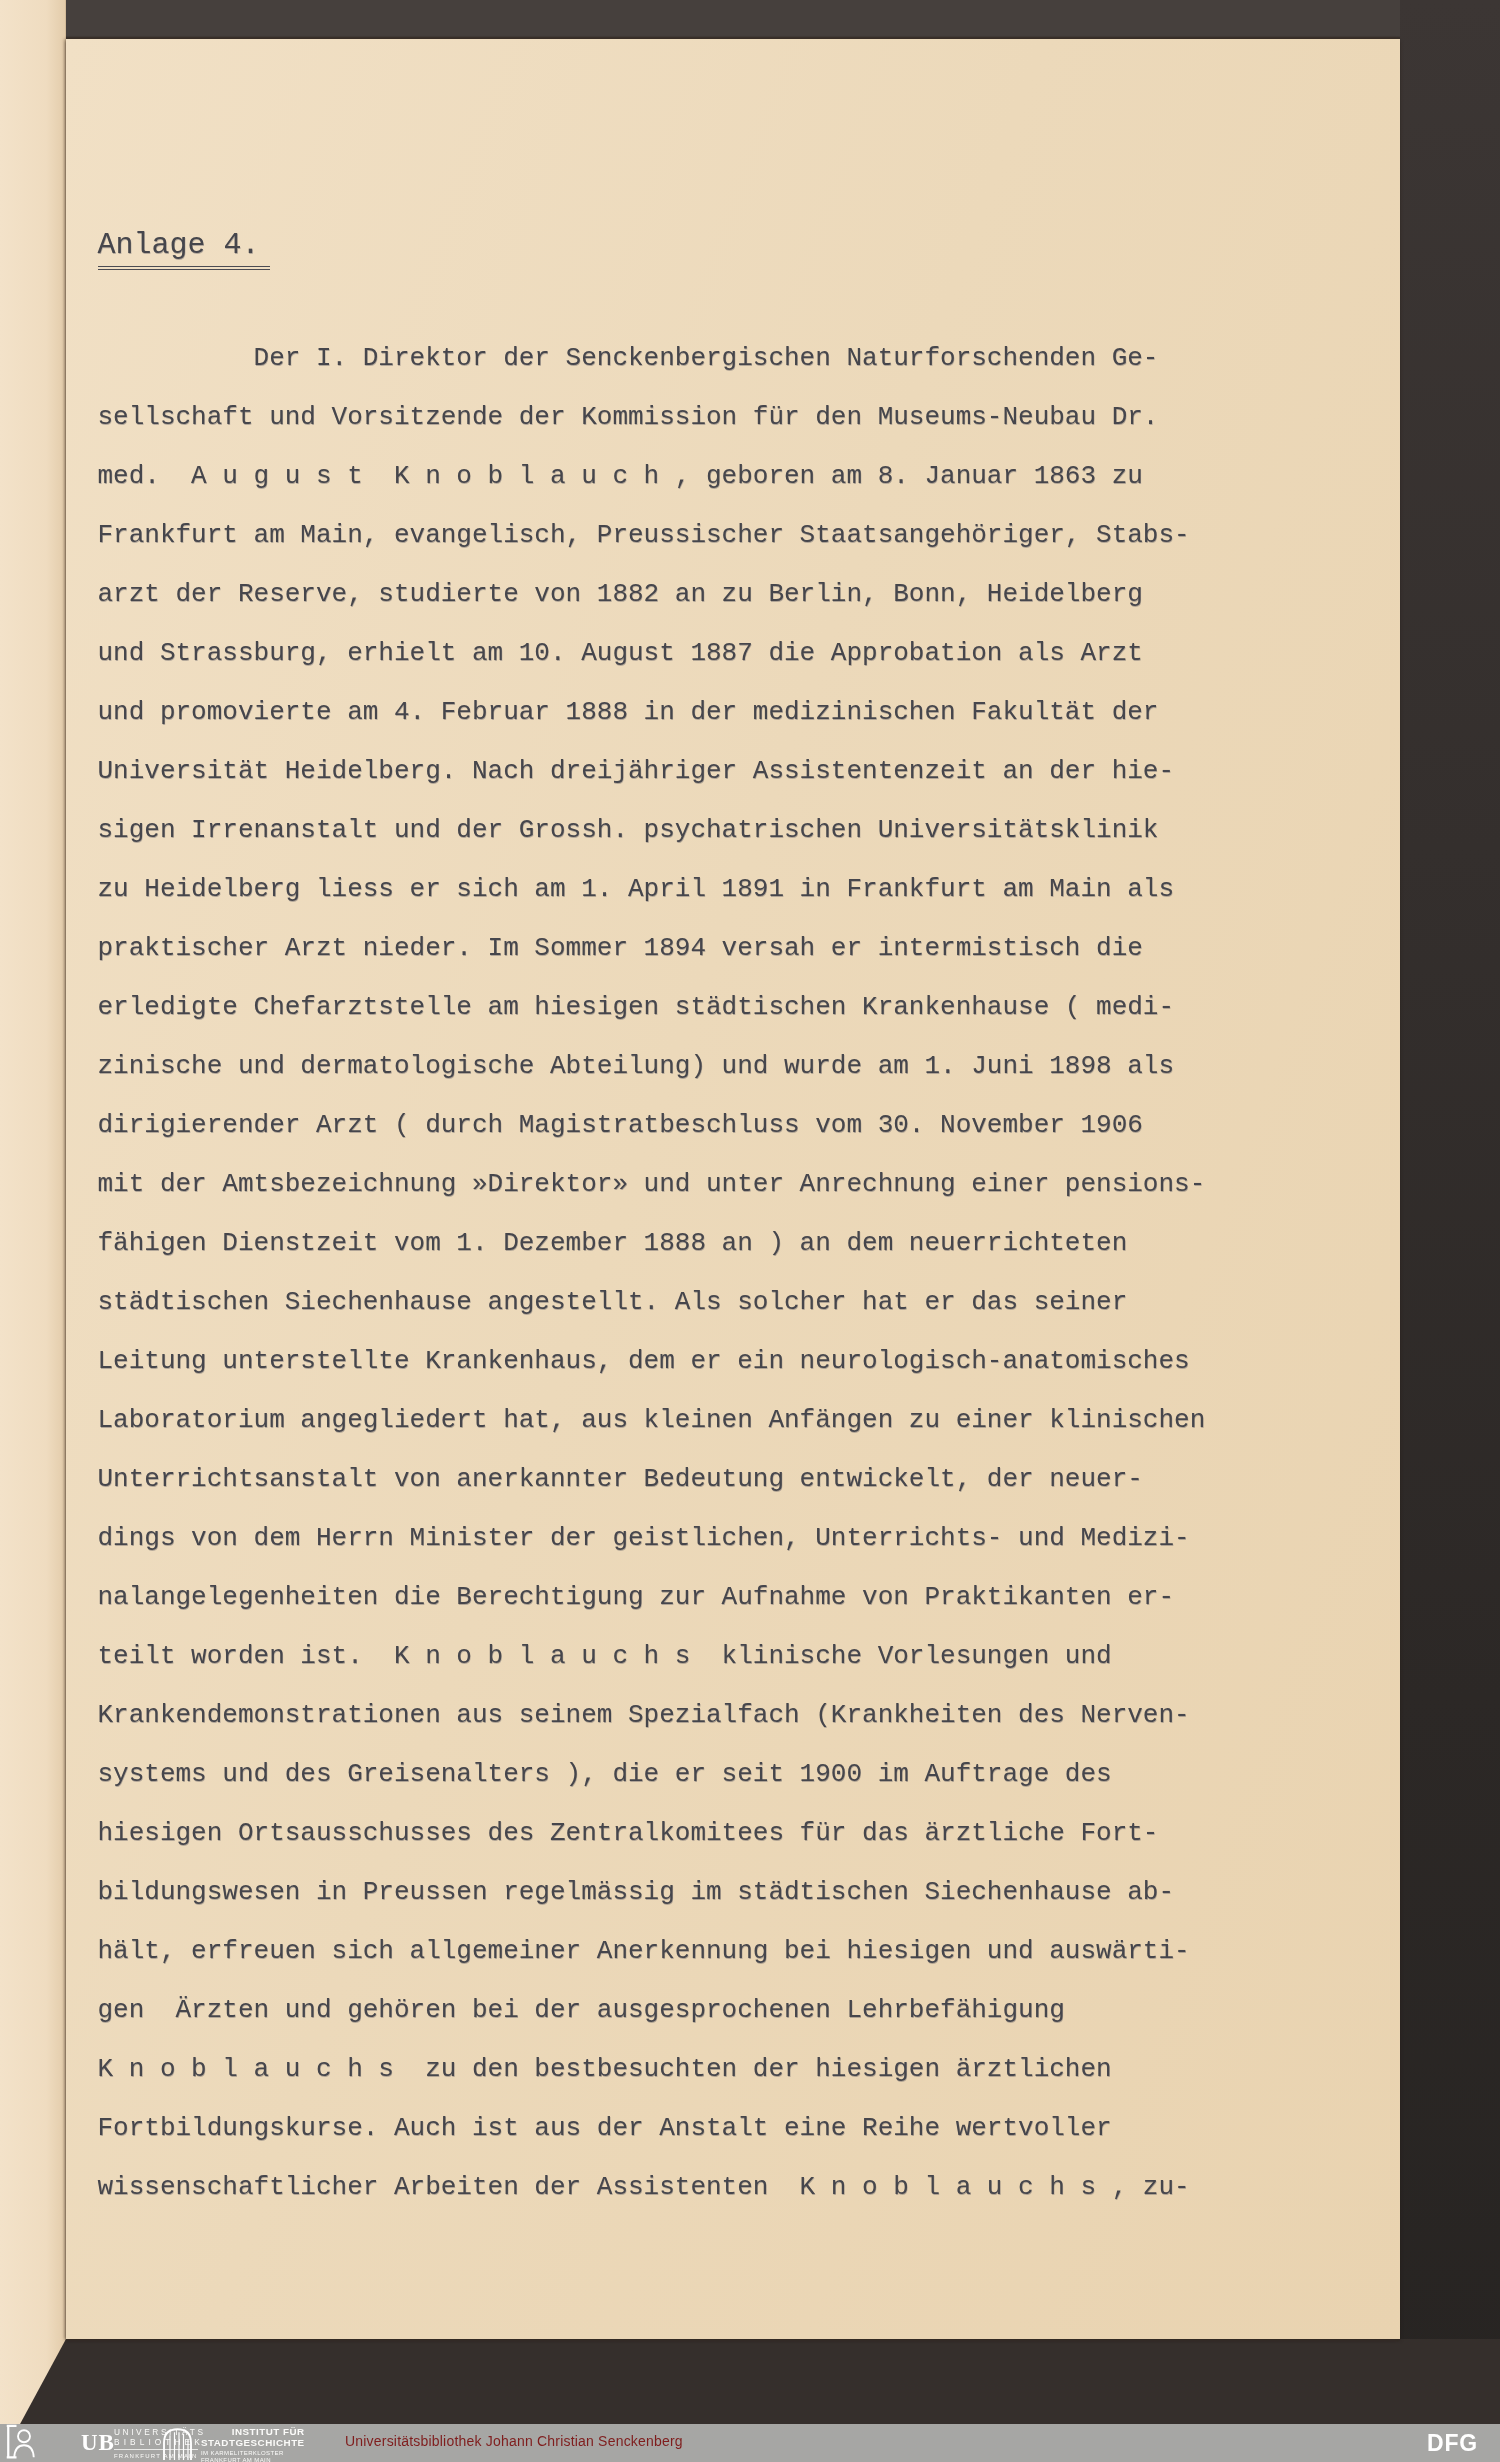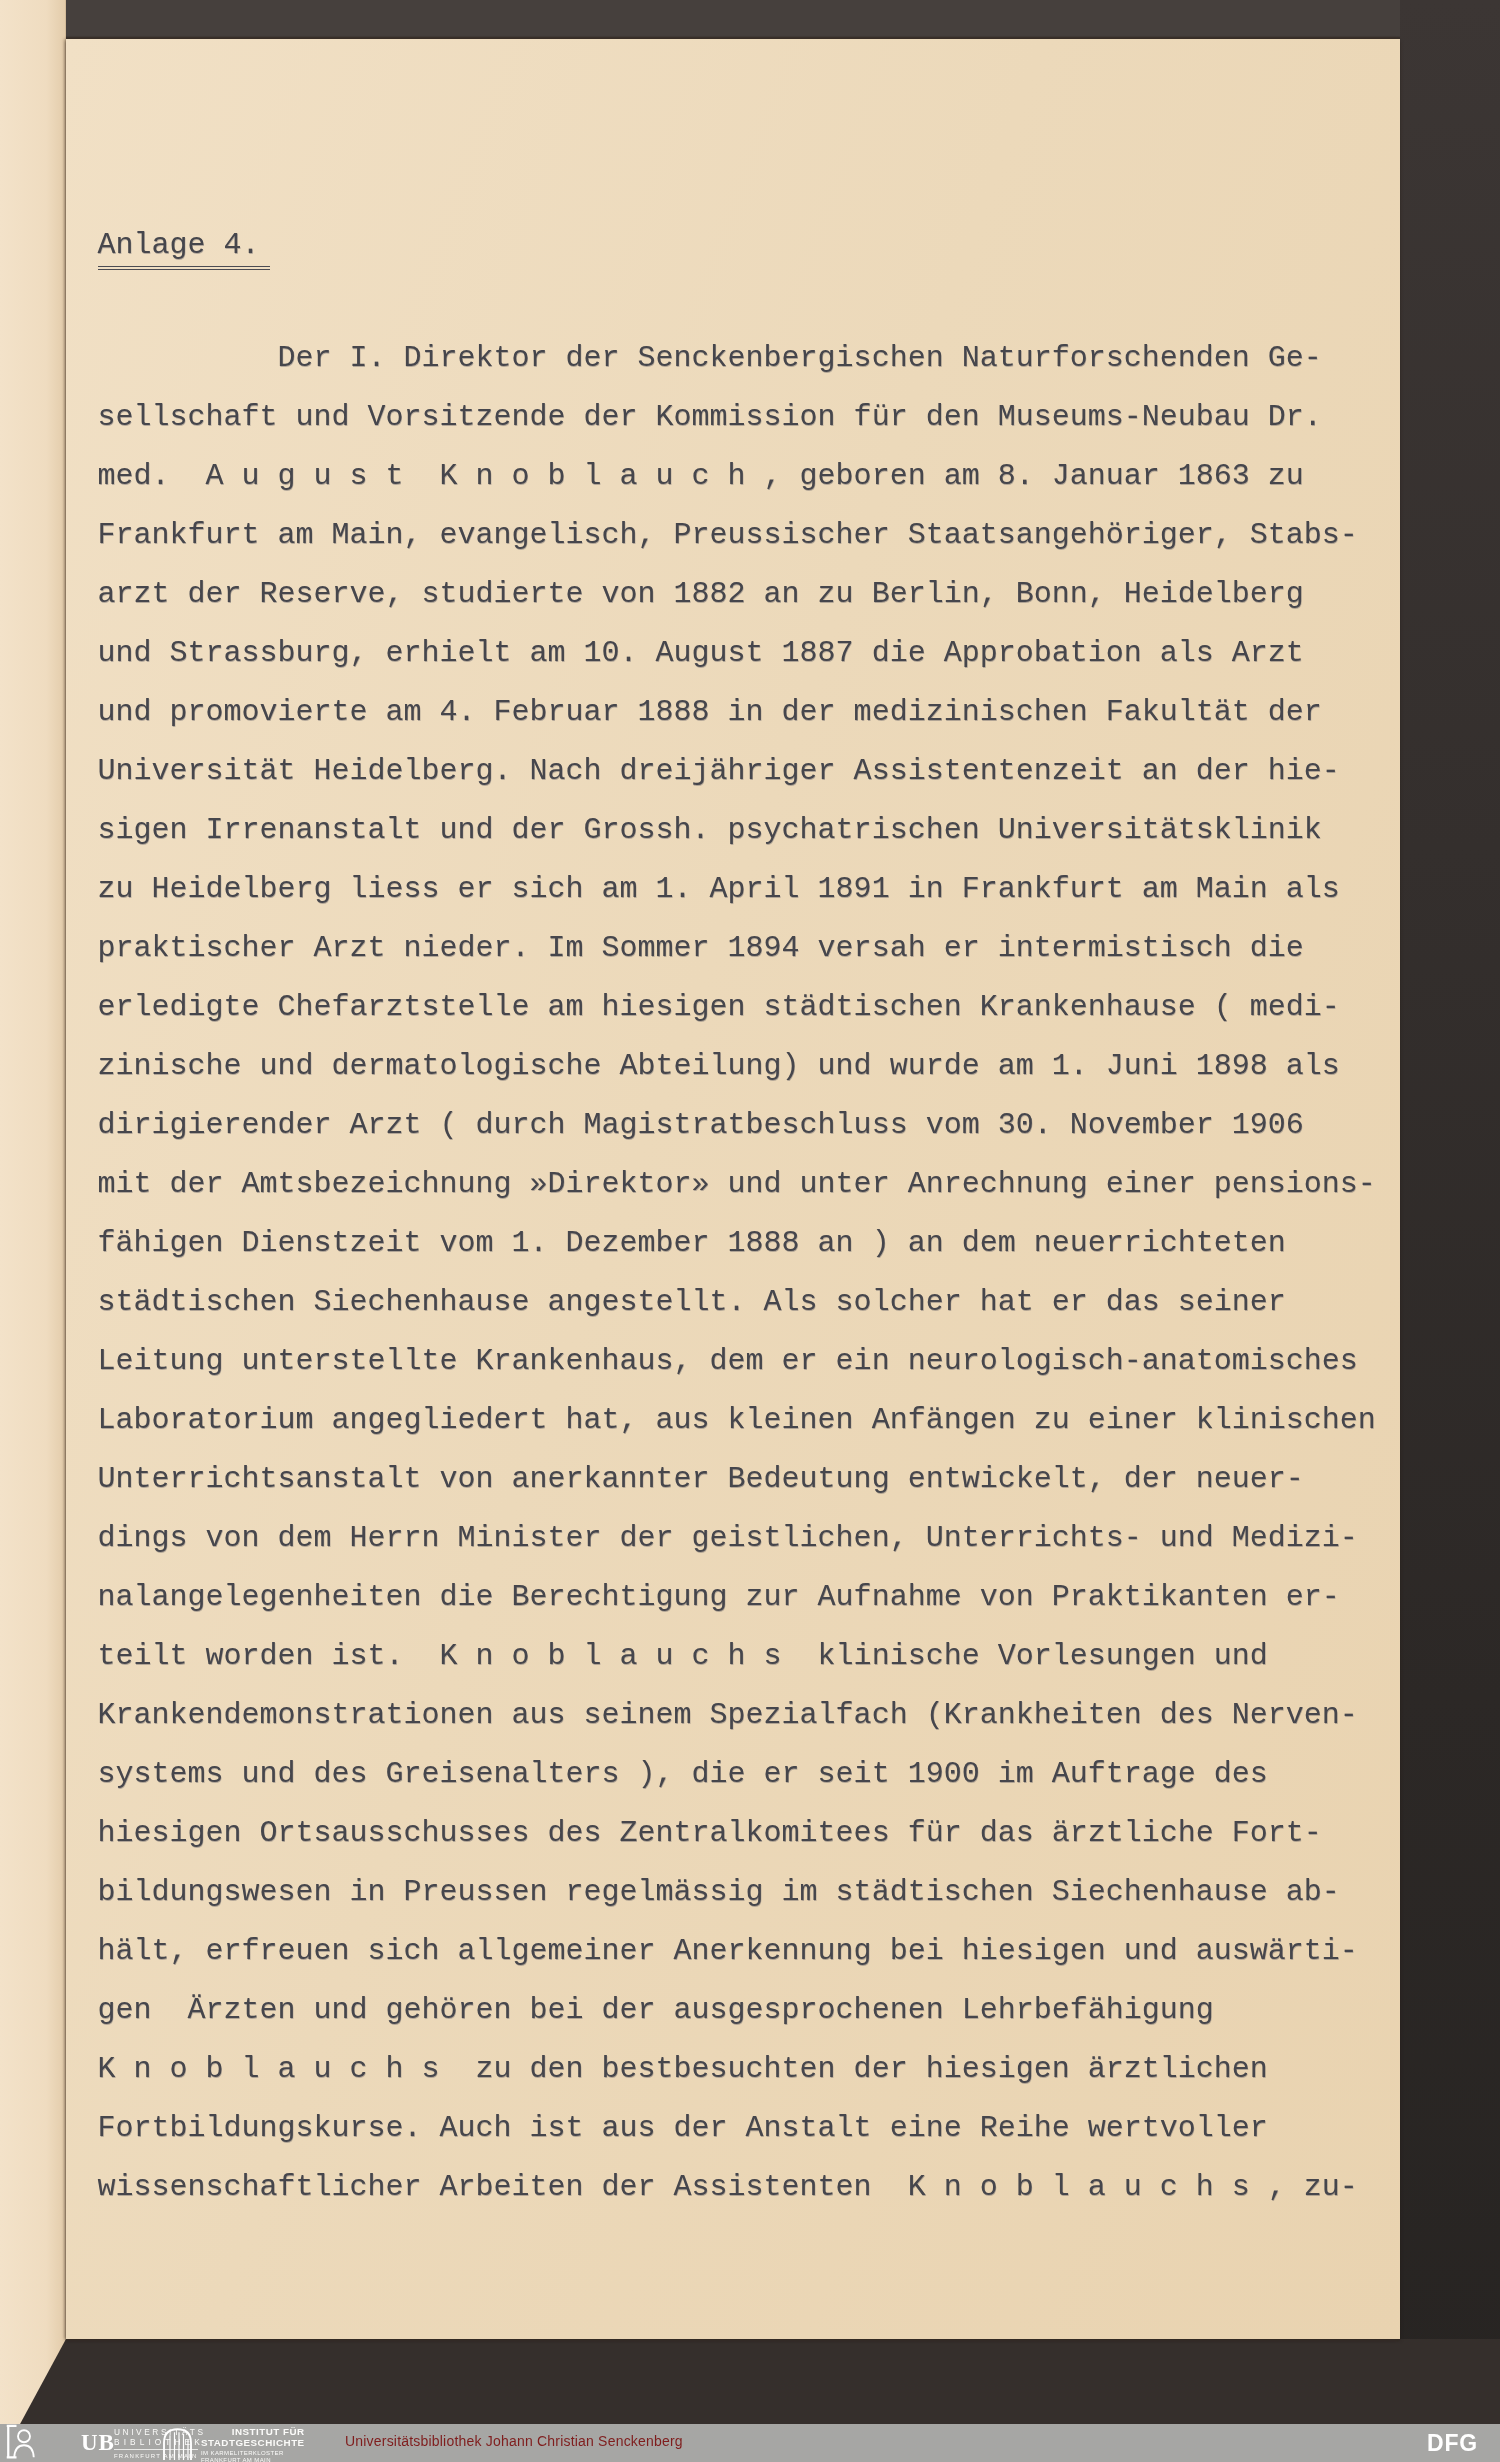--- a/index.html
+++ b/index.html
@@ -38,21 +38,21 @@
   }
   .heading{
     position:absolute;left:31.5px;top:189px;
     font-size:30px;line-height:35px;
     display:inline-block;
     border-bottom:4.5px double #4b4b52;
     padding-bottom:3px;padding-right:10.5px;
   }
   .body-lines{
     position:absolute;left:31.5px;top:290px;width:1305px;
-    font-size:30px;line-height:59px;
+    font-size:26px;line-height:59px;
     white-space:pre;
   }
   .tl{height:59px;}
   
   .footer{
     position:absolute;left:0;top:2424px;width:1500px;height:38px;
     background:#a6a6a4;color:#fbfbf9;
   }
   .ub-emblem{position:absolute;left:6px;top:1px;height:35px;display:flex;align-items:center;}
   .ub-initials{

